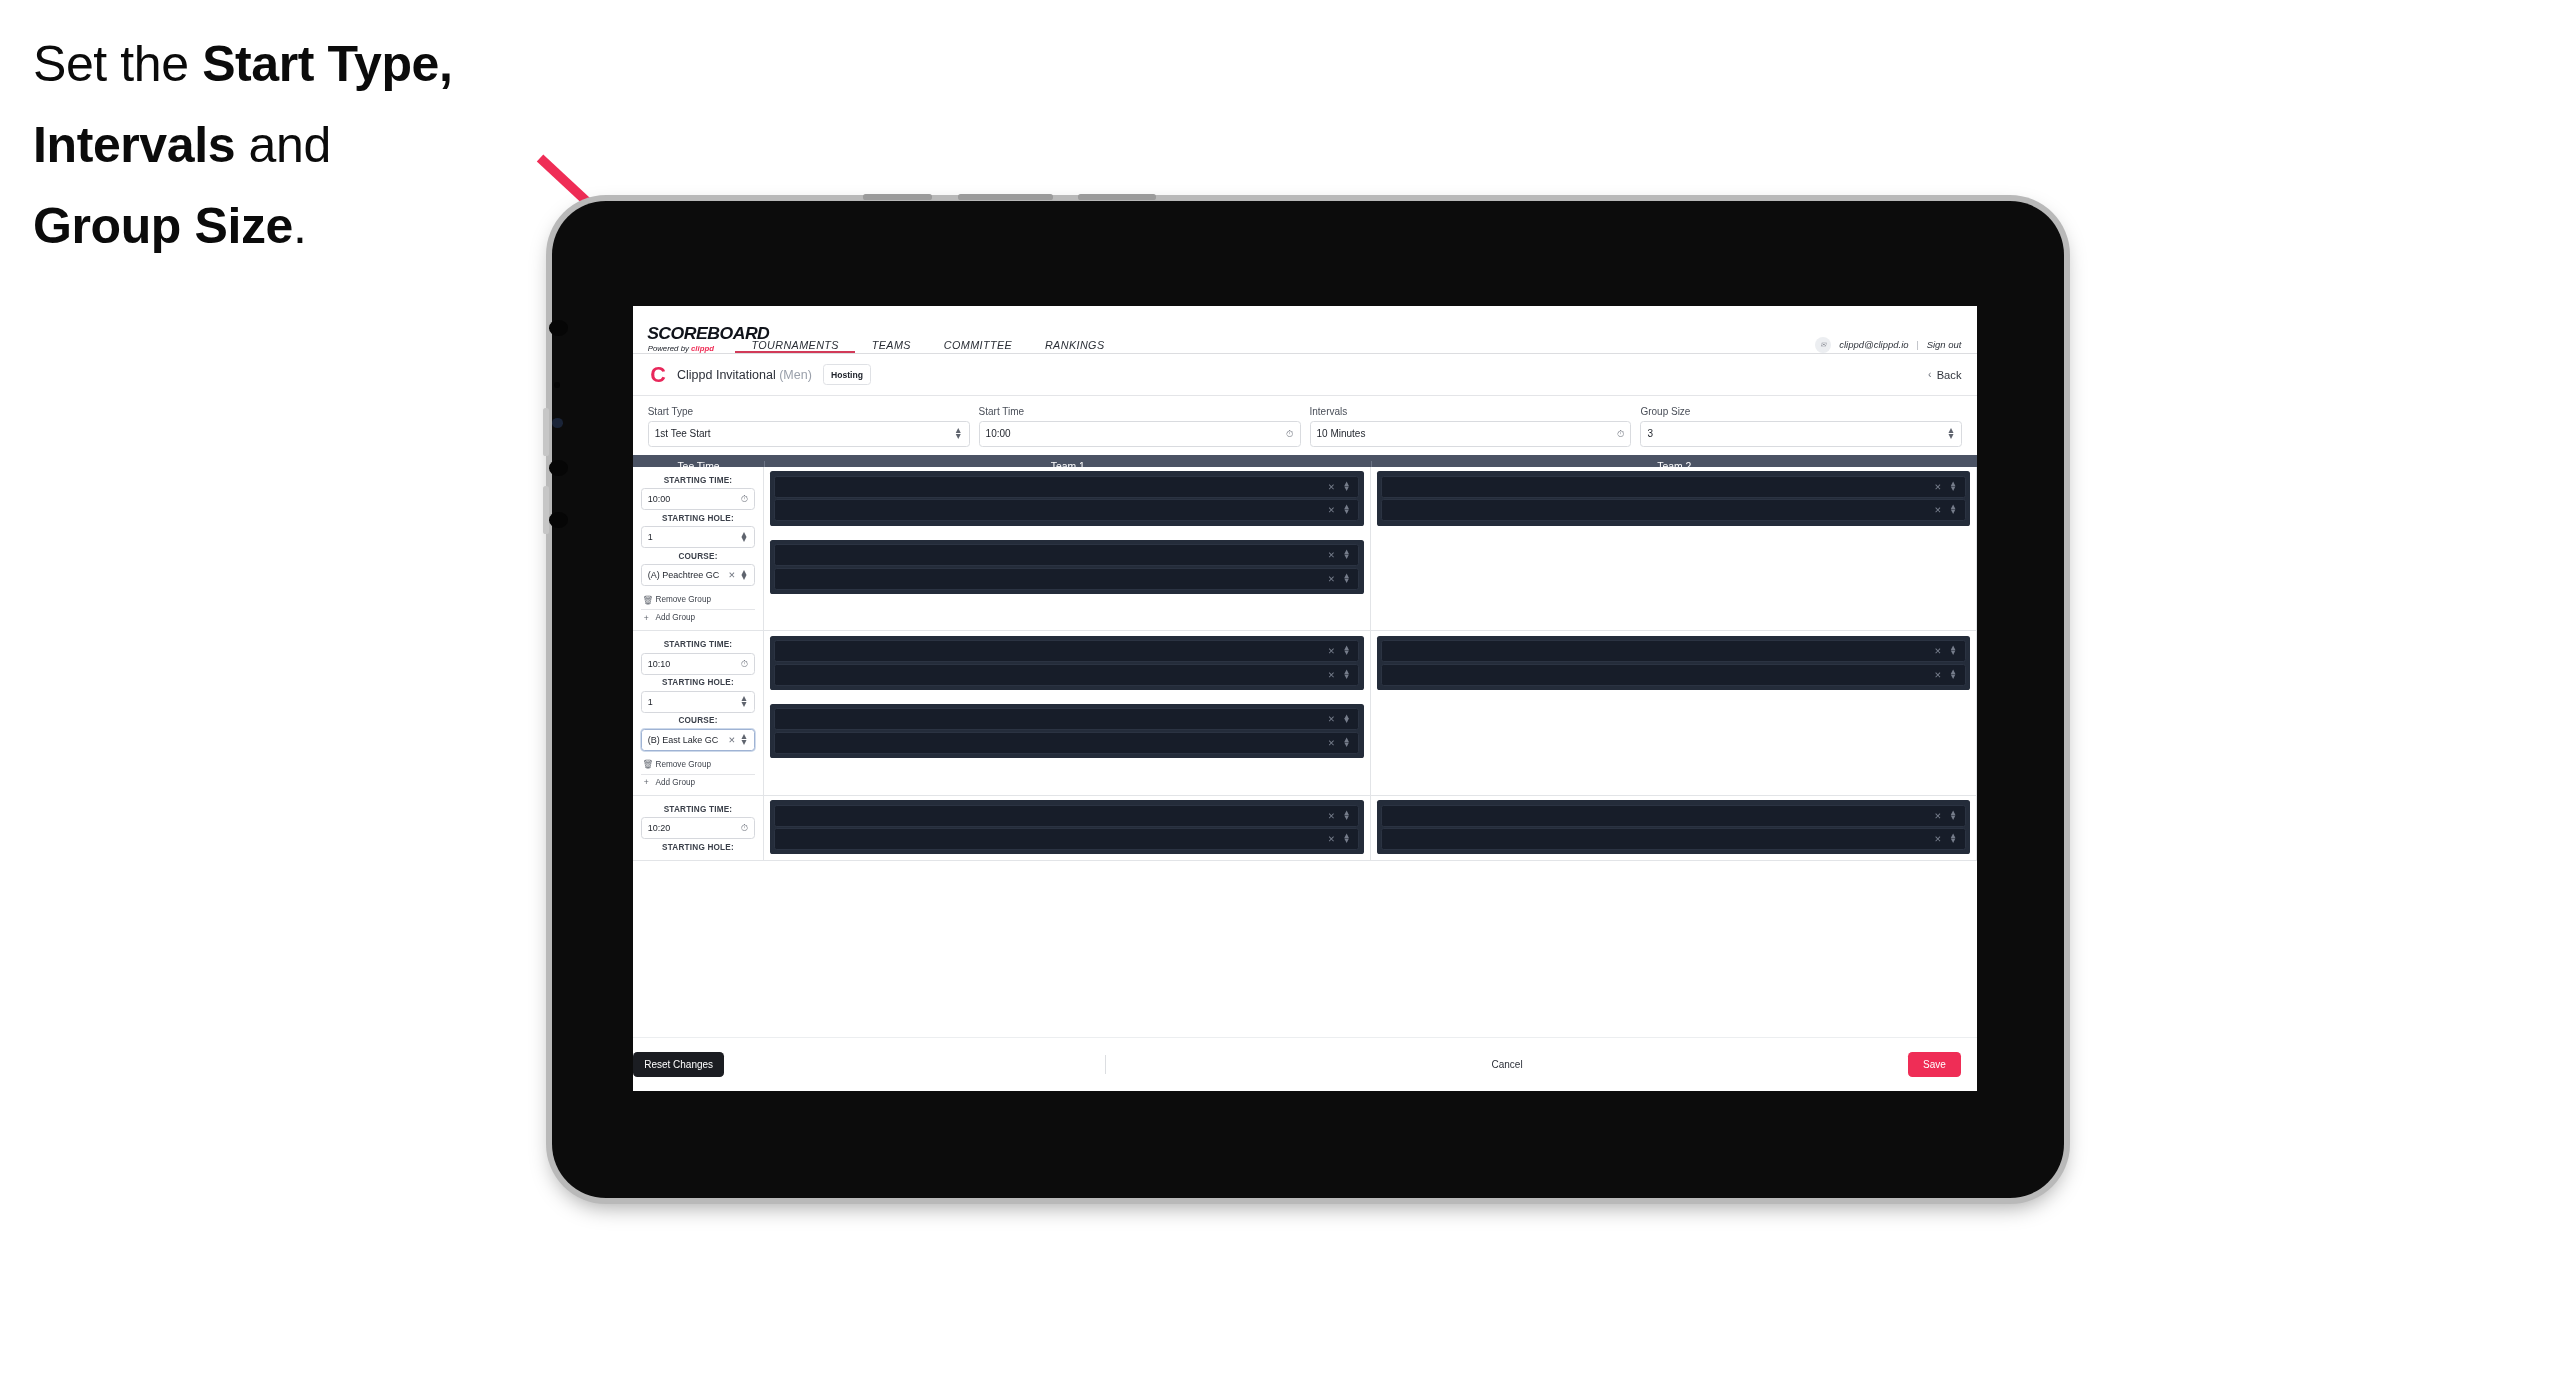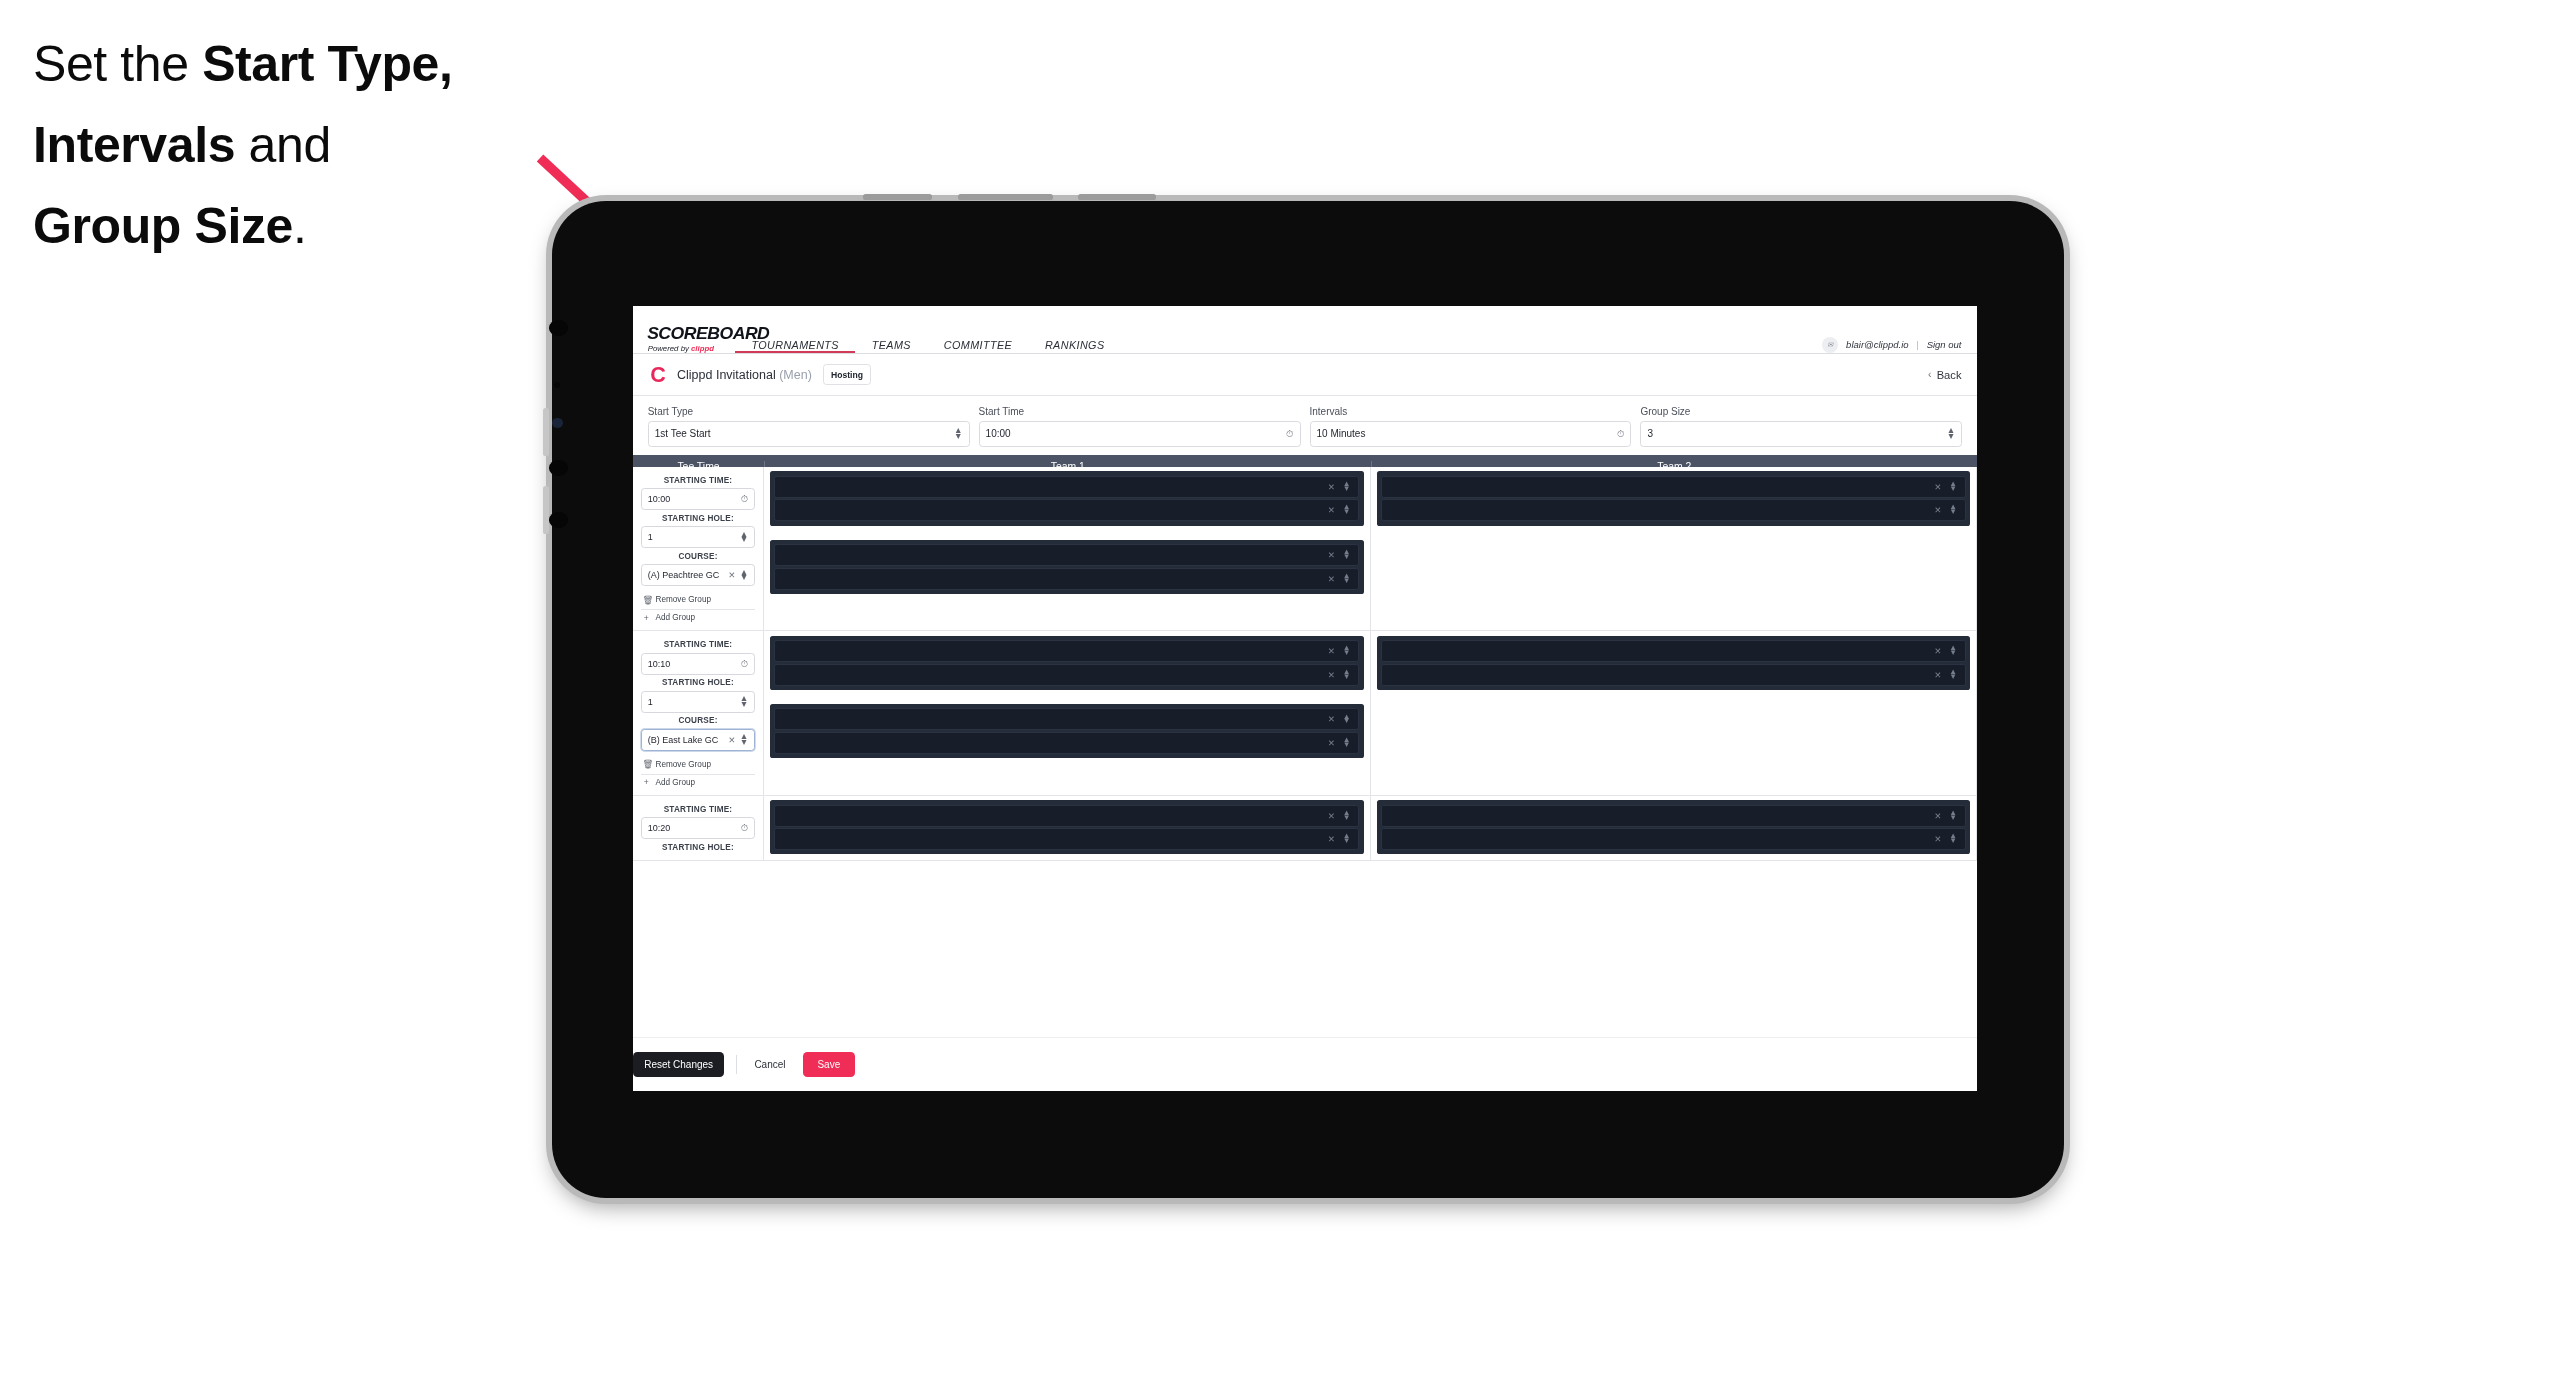--- a/index.html
+++ b/index.html
@@ -104,21 +104,21 @@
   .cell-team{flex:1;box-sizing:border-box;padding:4.3px 6px;display:flex;flex-direction:column;gap:14px;
     border-right:0.9px solid #e2e4e7;}
   .grpbox{background:#242c3a;border-radius:2.6px;padding:4.3px;display:flex;flex-direction:column;gap:1.7px;}
   .pfield{background:#171d29;border:0.9px solid #2b3342;border-radius:2.6px;height:20px;display:flex;align-items:center;
     justify-content:flex-end;padding:0 7.8px;gap:7.8px;cursor:pointer;}
   .pfield .x{color:#767d8b;font-size:8.6px;}
   .pfield .stp{color:#767d8b;font-size:7.8px;line-height:.62;display:flex;flex-direction:column;align-items:center;}
 
   
   .footer{position:absolute;left:0;bottom:0;width:100%;height:54px;background:#fff;display:flex;align-items:center;
-    justify-content:flex-start;padding-right:16.4px;gap:12px;box-sizing:border-box;border-top:0.9px solid #eceef0;}
+    justify-content:space-between;padding-right:16.4px;gap:12px;box-sizing:border-box;border-top:0.9px solid #eceef0;}
   .btn-reset{background:#1b1d22;color:#fff;border-radius:4.3px;padding:7px 11.2px;font-size:10px;cursor:pointer;}
   .fsep{width:0.9px;height:19px;background:#dcdee1;}
   .btn-cancel{color:#2c3039;font-size:10px;padding:7px 5.2px;cursor:pointer;}
   .btn-save{background:#ef २d56;background:#ef2d56;color:#fff;border-radius:4.3px;padding:7px 14.7px;font-size:10px;cursor:pointer;}
 
   .scrollclip{position:absolute;left:0;top:161px;width:100%;height:570px;overflow:hidden;}
 </style>
 </head>
 <body>
 
@@ -164,21 +164,21 @@
       <div class="logo-sub"><span>Powered by </span><span class="pink">clippd</span></div>
     </div>
     <div class="nav-tabs">
       <div class="nav-tab active">TOURNAMENTS</div>
       <div class="nav-tab">TEAMS</div>
       <div class="nav-tab">COMMITTEE</div>
       <div class="nav-tab">RANKINGS</div>
     </div>
     <div class="nav-right">
       <div class="avatar">✉</div>
-      <span>blair@clippd.io</span>
+      <span>clippd@clippd.io</span>
       <span class="sep">|</span>
       <a>Sign out</a>
     </div>
   </div>
 
   <div class="subheader">
     <div class="c-logo">C</div>
     <div class="tourn-title">
       <span>Clippd Invitational</span>
       <span class="muted">(Men)</span>

